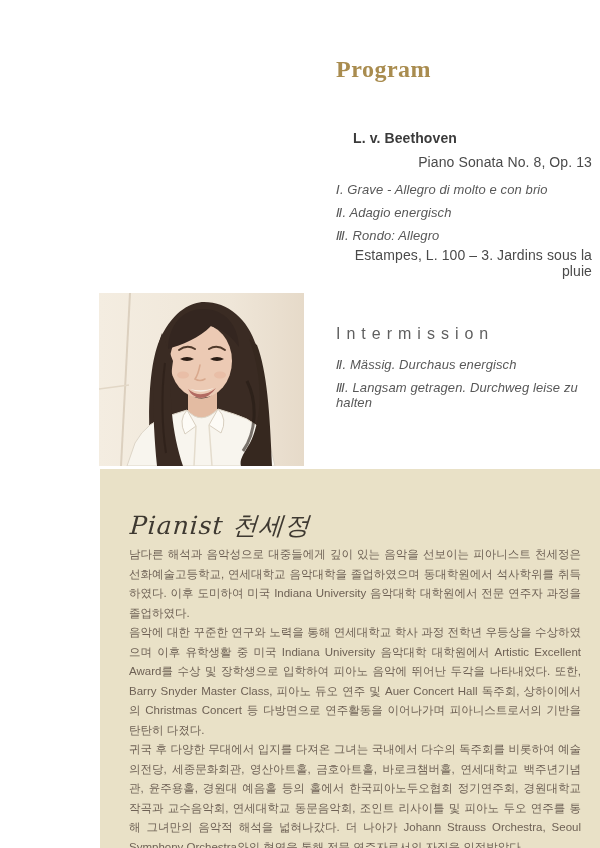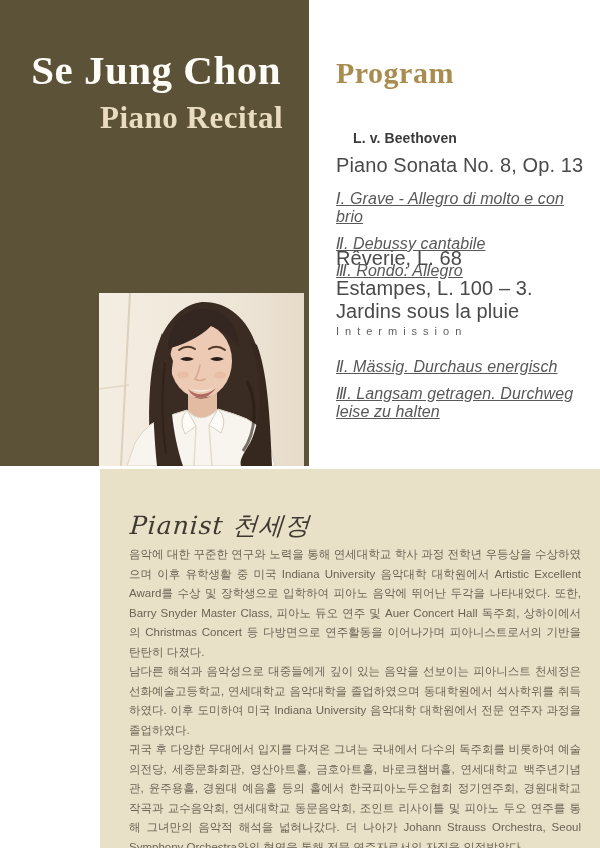--- a/index.html
+++ b/index.html
@@ -50,54 +50,54 @@
     overflow: hidden;
   }
   .photo svg { display: block; }
 
   
   .program-title {
     position: absolute;
     left: 336px; top: 56px;
     font-family: "Liberation Serif", "DejaVu Serif", serif;
     font-weight: bold;
-    font-size: 30px;
+    font-size: 24px;
     color: #a98c4f;
     letter-spacing: 0.5px;
   }
   .program-section { position: absolute; left: 336px; width: 256px; }
   .sec-1 { top: 130px; }
   .sec-2 { top: 247px; }
   .sec-3 { top: 357px; }
   .composer {
     font-size: 14px;
     font-weight: bold;
     color: #3b3b3b;
     letter-spacing: 0.1px;
     margin: 0 0 8px 17px;
   }
   .piece {
-    font-size: 20px;
+    font-size: 14px;
     color: #4a4a4a;
     letter-spacing: 0.1px;
     margin: 0 0 7px 0;
+    text-align: right;
   }
   .piece.last-piece { margin-bottom: 12px; }
   .movement {
-    font-size: 16px;
+    font-size: 13px;
     font-style: italic;
     color: #585858;
     margin: 0 0 8px 0;
     letter-spacing: 0.1px;
-    text-decoration: underline;
   }
   .intermission {
     position: absolute;
     left: 336px; top: 325px;
-    font-size: 11px;
+    font-size: 16px;
     color: #5f5f5f;
     letter-spacing: 6px;
   }
 
   
   .beige-panel {
     position: absolute;
     left: 100px; top: 469px;
     width: 500px; height: 379px;
     background: #e9e1c7;
@@ -121,24 +121,20 @@
     color: #6e6155;
     text-align: justify;
   }
   .bio-text p { margin: 0; }
 </style>
 </head>
 <body>
 
 <div class="page">
 
-  <div class="dark-box">
-    <div class="artist-name">Se Jung Chon</div>
-    <div class="artist-subtitle">Piano Recital</div>
-  </div>
 
   <div class="photo">
     <svg width="205" height="173" viewBox="0 0 205 173" xmlns="http://www.w3.org/2000/svg">
       <defs>
         <linearGradient id="bgGrad" x1="0" y1="0" x2="1" y2="0">
           <stop offset="0" stop-color="#f4ede1"></stop>
           <stop offset="0.65" stop-color="#efe6d8"></stop>
           <stop offset="1" stop-color="#e6dac9"></stop>
         </linearGradient>
       </defs>
@@ -179,39 +175,38 @@
       <path d="M66 70 C62 100 63 135 67 160" stroke="#251a14" stroke-width="2" fill="none" opacity="0.5"></path>
     </svg>
   </div>
 
   <div class="program-title">Program</div>
 
   <div class="program-section sec-1">
     <p class="composer">L. v. Beethoven</p>
     <p class="piece last-piece">Piano Sonata No. 8, Op. 13</p>
     <p class="movement">Ⅰ. Grave - Allegro di molto e con brio</p>
-    <p class="movement">Ⅱ. Debussy cantabile</p>
+    <p class="movement">Ⅱ. Adagio energisch</p>
     <p class="movement">Ⅲ. Rondo: Allegro</p>
   </div>
 
   <div class="program-section sec-2">
-    <p class="piece">Rêverie, L. 68</p>
     <p class="piece">Estampes, L. 100 – 3. Jardins sous la pluie</p>
   </div>
 
   <div class="intermission">Intermission</div>
 
   <div class="program-section sec-3">
     <p class="movement">Ⅱ. Mässig. Durchaus energisch</p>
     <p class="movement">Ⅲ. Langsam getragen. Durchweg leise zu halten</p>
   </div>
 
   <div class="beige-panel">
     <div class="bio-heading">Pianist 천세정</div>
     <div class="bio-text">
+      <p>남다른 해석과 음악성으로 대중들에게 깊이 있는 음악을 선보이는 피아니스트 천세정은 선화예술고등학교, 연세대학교 음악대학을 졸업하였으며 동대학원에서 석사학위를 취득하였다. 이후 도미하여 미국 Indiana University 음악대학 대학원에서 전문 연주자 과정을 졸업하였다.</p>
       <p>음악에 대한 꾸준한 연구와 노력을 통해 연세대학교 학사 과정 전학년 우등상을 수상하였으며 이후 유학생활 중 미국 Indiana University 음악대학 대학원에서 Artistic Excellent Award를 수상 및 장학생으로 입학하여 피아노 음악에 뛰어난 두각을 나타내었다. 또한, Barry Snyder Master Class, 피아노 듀오 연주 및 Auer Concert Hall 독주회, 상하이에서의 Christmas Concert 등 다방면으로 연주활동을 이어나가며 피아니스트로서의 기반을 탄탄히 다졌다.</p>
-      <p>남다른 해석과 음악성으로 대중들에게 깊이 있는 음악을 선보이는 피아니스트 천세정은 선화예술고등학교, 연세대학교 음악대학을 졸업하였으며 동대학원에서 석사학위를 취득하였다. 이후 도미하여 미국 Indiana University 음악대학 대학원에서 전문 연주자 과정을 졸업하였다.</p>
       <p>귀국 후 다양한 무대에서 입지를 다져온 그녀는 국내에서 다수의 독주회를 비롯하여 예술의전당, 세종문화회관, 영산아트홀, 금호아트홀, 바로크챔버홀, 연세대학교 백주년기념관, 윤주용홀, 경원대 예음홀 등의 홀에서 한국피아노두오협회 정기연주회, 경원대학교 작곡과 교수음악회, 연세대학교 동문음악회, 조인트 리사이틀 및 피아노 두오 연주를 통해 그녀만의 음악적 해석을 넓혀나갔다. 더 나아가 Johann Strauss Orchestra, Seoul Symphony Orchestra와의 협연을 통해 전문 연주자로서의 자질을 인정받았다.</p>
 
     </div>
   </div>
 
 </div>
 
 </body></html>

